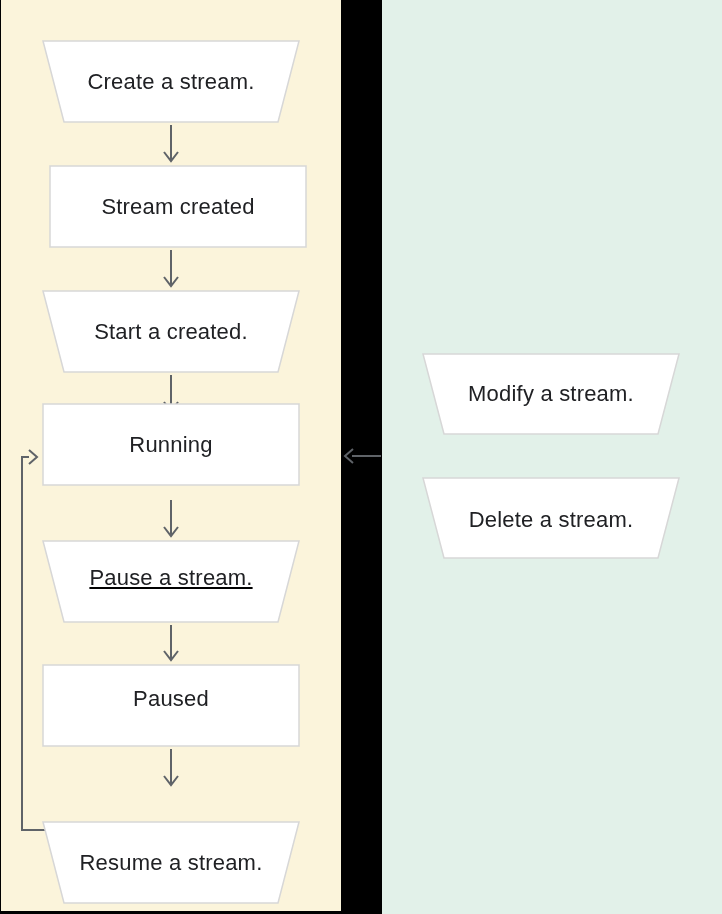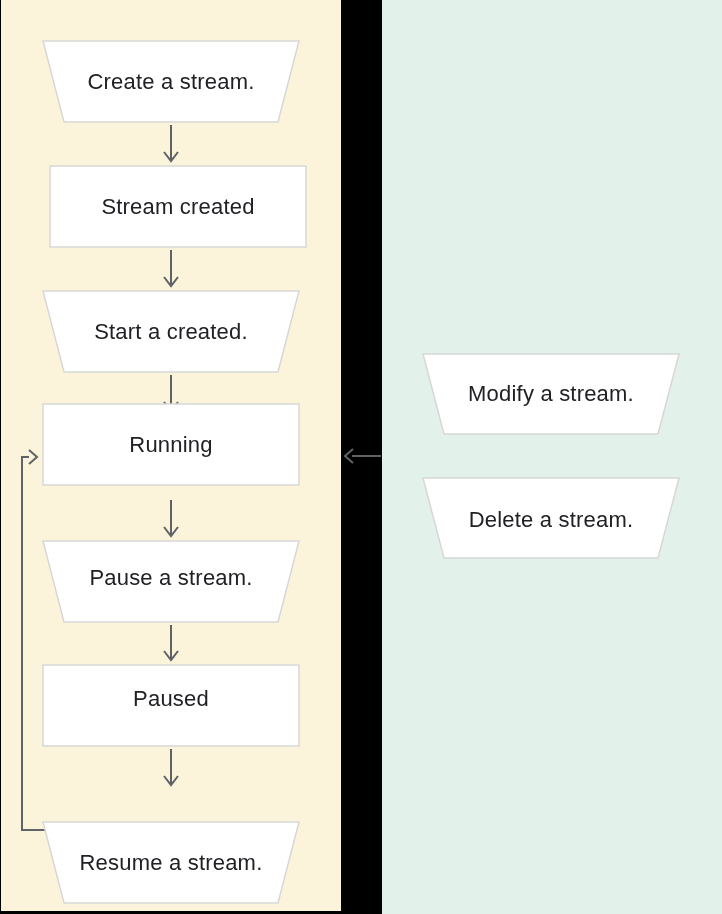--- a/index.html
+++ b/index.html
@@ -97,21 +97,21 @@
     <span class="lbl">Start a created.</span>
   </div>
 
   <div class="node" style="left:42px; top:403px; height:83px;">
     <svg class="shape" width="258" height="83" viewBox="0 0 258 83">
       <rect class="shp" x="1" y="1" width="256" height="81"></rect>
     </svg>
     <span class="lbl">Running</span>
   </div>
 
-  <div class="node" style="left:42px; top:540px; height:75px;">
+  <div class="node" style="left:42px; top:540px; height:75px;text-decoration:underline;">
     <svg class="shape" width="258" height="83" viewBox="0 0 258 83">
       <polygon class="shp" points="1,1 257,1 236,82 22,82"></polygon>
     </svg>
     <span class="lbl">Pause a stream.</span>
   </div>
 
   <div class="node" style="left:42px; top:664px; height:70px;text-align:center;">
     <svg class="shape" width="258" height="83" viewBox="0 0 258 83">
       <rect class="shp" x="1" y="1" width="256" height="81"></rect>
     </svg>

